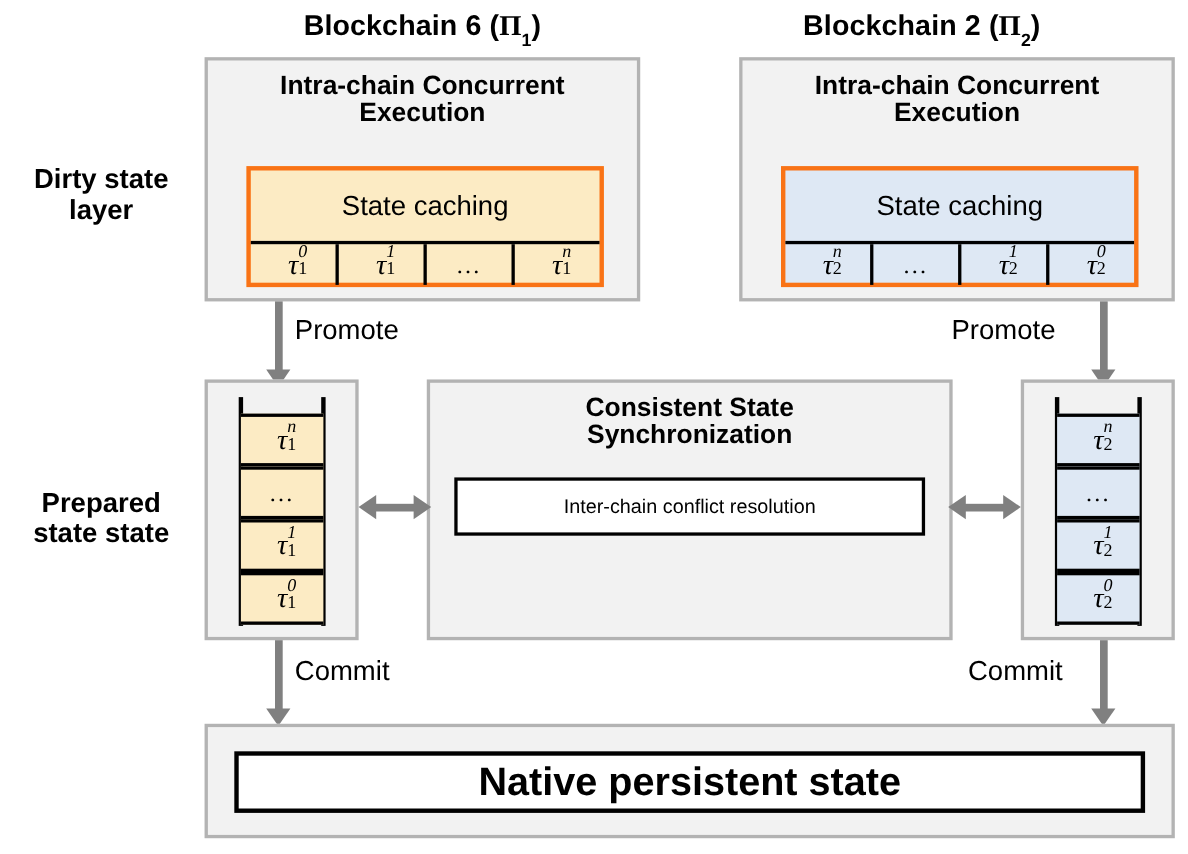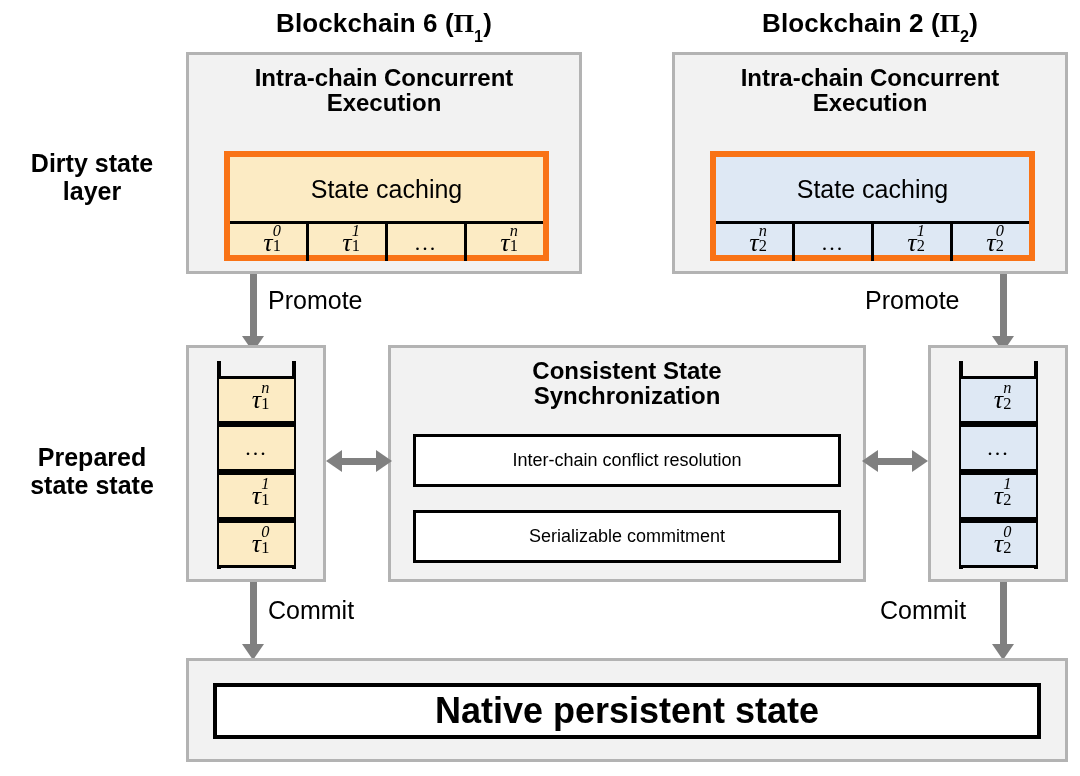--- a/index.html
+++ b/index.html
@@ -22,21 +22,21 @@
   .panel{
     background:#f2f2f2;border:3px solid #b3b3b3;
   }
 
   .panel-heading{
     font-weight:bold;font-size:24px;text-align:center;line-height:1.06;
     white-space:pre-line;
   }
 
   
-  .framed{border:6px solid #f97316;box-sizing:border-box;padding-left:48px;}
+  .framed{border:4px solid #f97316;box-sizing:border-box;padding-left:48px;}
   .cache{
     display:flex;align-items:center;justify-content:center;
     font-size:25px;
   }
   .taurow{display:flex;}
   .taucell{
     display:flex;align-items:center;justify-content:center;
     box-sizing:border-box;font-size:25px;
   }
   .taucell + .taucell{border-left:3px solid #000;}
@@ -109,21 +109,21 @@
 
 <div class="layer-label" style="left:8px;top:149px;width:168px;">Dirty state
 layer</div>
 <div class="layer-label" style="left:4px;top:443px;width:176px;">Prepared
 state state</div>
 
 <div class="chain-title abs" style="left:186px;top:8px;width:396px;">
   <span>Blockchain 6 (</span><span class="pi">Π</span><span class="sub">1</span><span>)</span>
 </div>
 
-<div class="chain-title abs" style="left:672px;top:8px;width:396px;">
+<div class="chain-title abs" style="left:640px;top:8px;width:396px;">
   <span>Blockchain 2 (</span><span class="pi">Π</span><span class="sub">2</span><span>)</span>
 </div>
 
 <div class="panel abs" style="left:186px;top:52px;width:396px;height:222px;">
   <div class="panel-heading abs" style="left:0;top:10px;width:100%;">Intra-chain Concurrent
 Execution</div>
 
   <div class="framed abs" style="left:35px;top:96px;width:325px;height:110px;background:#fcebc4;">
     <div class="cache abs" style="left:0;top:0;width:100%;height:64px;">State caching</div>
     <div class="taurow abs" style="left:0;top:64px;width:100%;height:40px;border-top:3px solid #000;">
@@ -208,21 +208,20 @@
   </div>
   <div class="stackcell" style="left:30px;top:172px;width:75px;height:48px;background:#dee8f4;">
     <span class="tau">τ<span class="sup">0</span><span class="sub2">2</span></span>
   </div>
 </div>
 
 <div class="panel abs" style="left:388px;top:345px;width:478px;height:237px;">
   <div class="panel-heading abs" style="left:0;top:10px;width:100%;">Consistent State
 Synchronization</div>
   <div class="syncrow abs" style="left:22px;top:86px;width:428px;height:53px;">Inter-chain conflict resolution</div>
-  <div class="syncrow abs" style="left:22px;top:162px;width:428px;height:53px;">Serializable commitment</div>
 </div>
 
 <div class="arrow-shaft-h" style="left:336px;top:458px;width:46px;"></div>
 <div class="arrow-head-left" style="left:326px;top:450px;"></div>
 <div class="arrow-head-right" style="left:376px;top:450px;"></div>
 
 <div class="arrow-shaft-h" style="left:872px;top:458px;width:46px;"></div>
 <div class="arrow-head-left" style="left:862px;top:450px;"></div>
 <div class="arrow-head-right" style="left:912px;top:450px;"></div>
 

